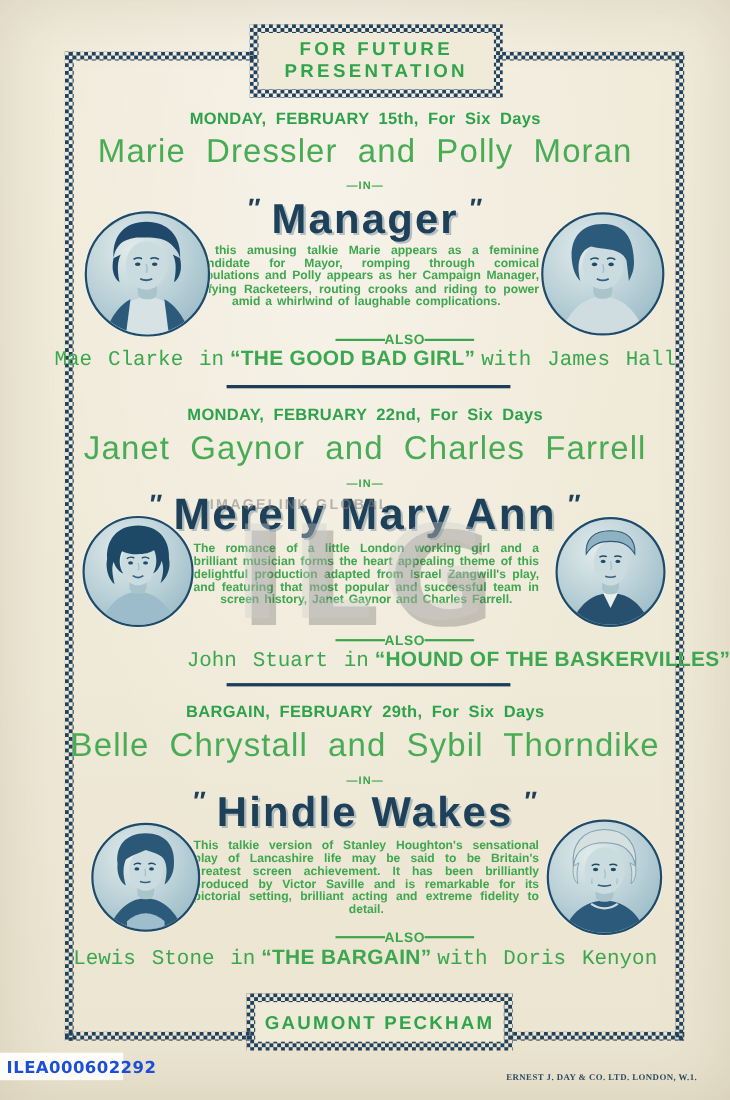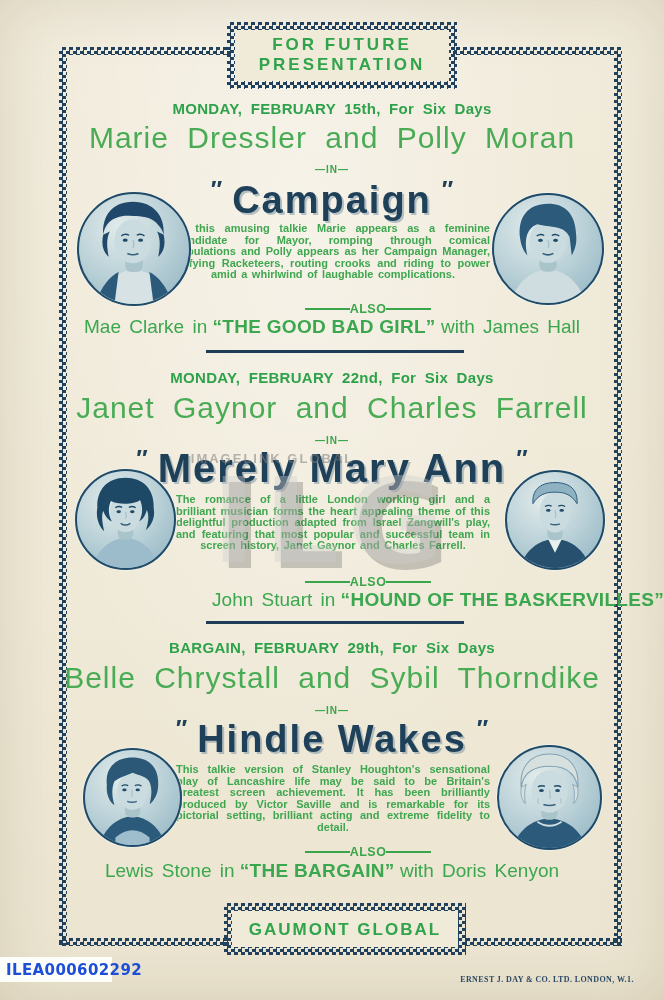--- a/index.html
+++ b/index.html
@@ -37,21 +37,21 @@
   .film-title{color:#1f4059;font-weight:bold;letter-spacing:2px;font-size:38px;white-space:nowrap;
     text-shadow:2px 2px 0 rgba(113,142,160,.5);}
   .tq{font-size:24px;vertical-align:15px;margin:0 10px;text-shadow:none;letter-spacing:0;}
   .desc{position:absolute;left:176px;width:314px;font-size:11px;line-height:11.6px;color:#3fa750;
     font-weight:bold;text-align:justify;text-align-last:center;-moz-text-align-last:center;word-spacing:1.5px;}
   .also-row{position:absolute;left:0;width:664px;display:flex;align-items:center;justify-content:center;
     color:#3aa54a;font-size:12.5px;font-weight:bold;letter-spacing:.5px;padding-left:36px;}
   .also-row::before,.also-row::after{content:"";width:45px;border-top:2px solid #3aa54a;}
   .also-line{font-size:19px;color:#3ba74e;white-space:nowrap;}
   .also-line .t{font-weight:bold;letter-spacing:.3px;}
-  .also-line .p{word-spacing:3px;}
+  .also-line .p{word-spacing:3px;font-family:Liberation Mono, monospace;}
   .rule{position:absolute;height:2.5px;background:#1d3d58;}
   #rule1{left:206px;top:350px;width:258px;}
   #rule2{left:206px;top:621px;width:258px;}
   
   .photo{position:absolute;border-radius:50%;overflow:hidden;border:2px solid #1f4a68;
     background:radial-gradient(circle at 38% 30%, #e2ebea 0%, #bdd3d9 45%, #8db1c0 100%);
     box-shadow:0 0 0 1px rgba(240,244,238,.7);}
   .photo svg{display:block;width:100%;height:100%;}
   #ph1L{left:77px;top:192px;width:110px;height:110px;}
   #ph1R{left:492px;top:193px;width:108px;height:108px;}
@@ -94,21 +94,21 @@
   <div class="deco-box checker" id="banner-box">
     <div class="inner">
       <div class="banner-line">FOR FUTURE</div>
       <div class="banner-line">PRESENTATION</div>
     </div>
   </div>
 
   <div class="centered date-line" id="s1-date">MONDAY, FEBRUARY 15th, For Six Days</div>
   <div class="centered stars" id="s1-stars">Marie Dressler and Polly Moran</div>
   <div class="centered in-label" id="s1-in">—IN—</div>
-  <div class="centered film-title" id="s1-title"><span class="tq">″</span><span>Campaign</span><span class="tq">″</span></div>
+  <div class="centered film-title" id="s1-title"><span class="tq">″</span><span>Manager</span><span class="tq">″</span></div>
   <div class="desc" id="s1-desc">In this amusing talkie Marie appears as a feminine candidate for Mayor, romping through comical tribulations and Polly appears as her Campaign Manager, defying Racketeers, routing crooks and riding to power amid a whirlwind of laughable complications.</div>
   <div class="also-row" id="s1-also">ALSO</div>
   <div class="centered also-line" id="s1-alsoline">
     <span class="p">Mae Clarke in</span>
     <span class="t">“THE GOOD BAD GIRL”</span>
     <span class="p">with James Hall</span>
   </div>
 
   <div class="rule" id="rule1"></div>
 
@@ -228,21 +228,21 @@
       <path d="M38.5 39.5 Q42 37.5 45.5 39" stroke="#1f4a68" stroke-width="1.3" fill="none"></path>
       <path d="M54.5 39 Q58 37.5 61.5 39.5" stroke="#1f4a68" stroke-width="1.3" fill="none"></path>
       <path d="M50 43 Q51.5 49 50 51" stroke="#a3c0ca" stroke-width="1.2" fill="none"></path>
       <path d="M44 57 Q50 59 56 57" stroke="#356180" stroke-width="1.5" fill="none"></path>
       <path d="M39 51 q-1 3 0 5 M61 51 q1 3 0 5" stroke="#a3c0ca" stroke-width="1" fill="none"></path>
     </svg>
   </div>
 
   <div class="deco-box checker" id="venue-box">
     <div class="inner">
-      <div class="venue1">GAUMONT GLOBAL</div>
+      <div class="venue1">GAUMONT PECKHAM</div>
     </div>
   </div>
 
   <div id="wm-label">IMAGELINK GLOBAL</div>
   <div id="wm-initials">ILG</div>
 
   <div id="catalog">ILEA000602292</div>
   <div id="printer">ERNEST J. DAY &amp; CO. LTD. LONDON, W.1.</div>
 
 </div>

